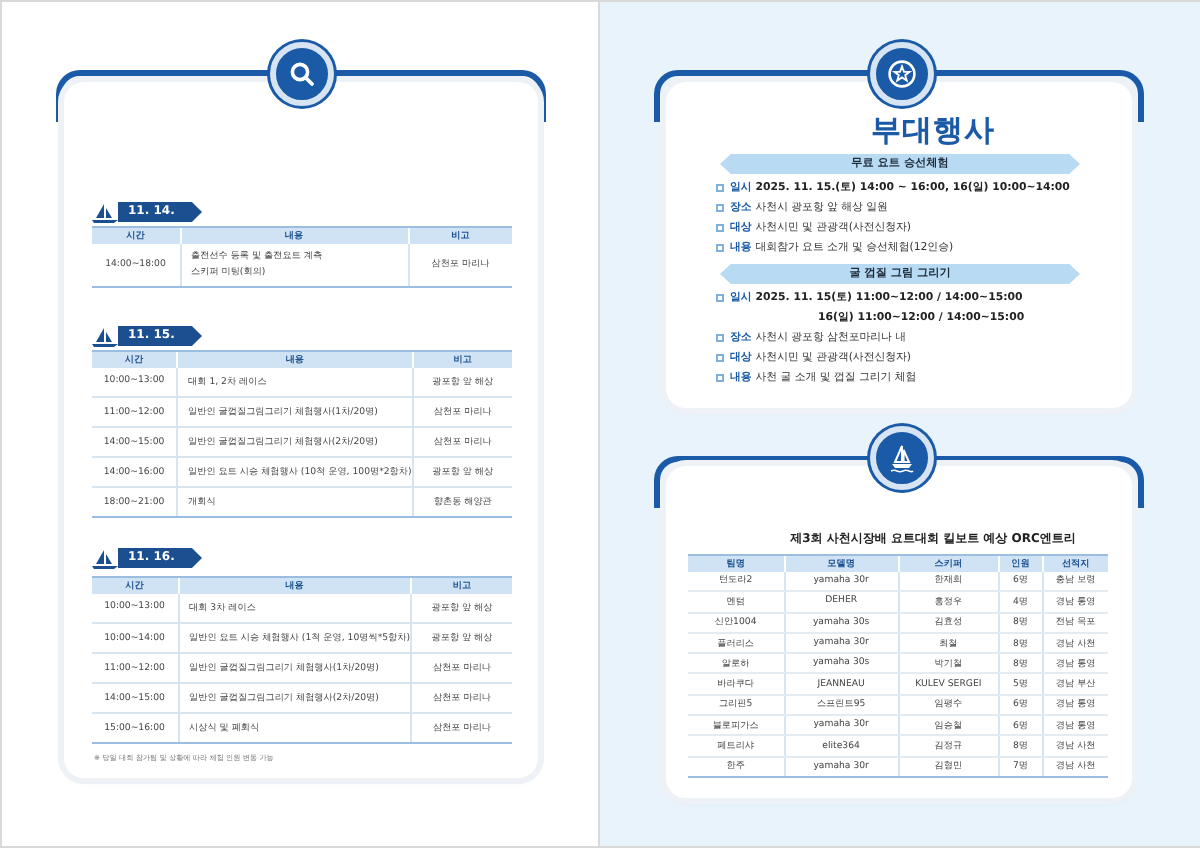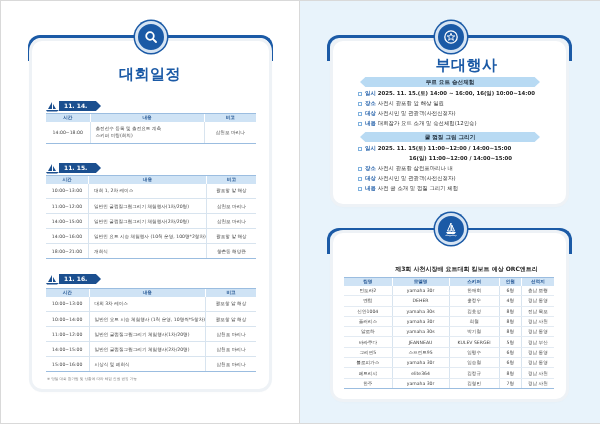--- a/index.html
+++ b/index.html
@@ -180,21 +180,20 @@
 
 <div class="page page-left">
   <div class="frame-line" style="left:27px; top:34px; width:245px;"></div>
   <div class="card" style="left:31px; top:40px; width:237px; height:348px;"></div>
   <div class="badge" style="left:134px; top:20px;">
     <svg width="14" height="14" viewBox="0 0 14 14">
       <circle cx="6" cy="6" r="3.8" fill="none" stroke="#fff" stroke-width="1.8"></circle>
       <line x1="8.8" y1="8.8" x2="12" y2="12" stroke="#fff" stroke-width="1.9" stroke-linecap="round"></line>
     </svg>
   </div>
-  <div class="card-title" style="top:64px;">대회일정</div>
 
   <div class="day-tag" style="top:99px;">
     <span class="boat">
       <svg width="13" height="11" viewBox="0 0 13 11">
           <path d="M6 1 L6 8 L2 8 Z" fill="#1b4f8f"></path>
           <path d="M7 3 L10 8 L7 8Z" fill="#1b4f8f"></path>
           <path d="M0 9 L13 9 L11 10.5 L1 10.5Z" fill="#1b4f8f"></path>
         </svg>
     </span>
     <span class="label">11. 14. (금)</span>

